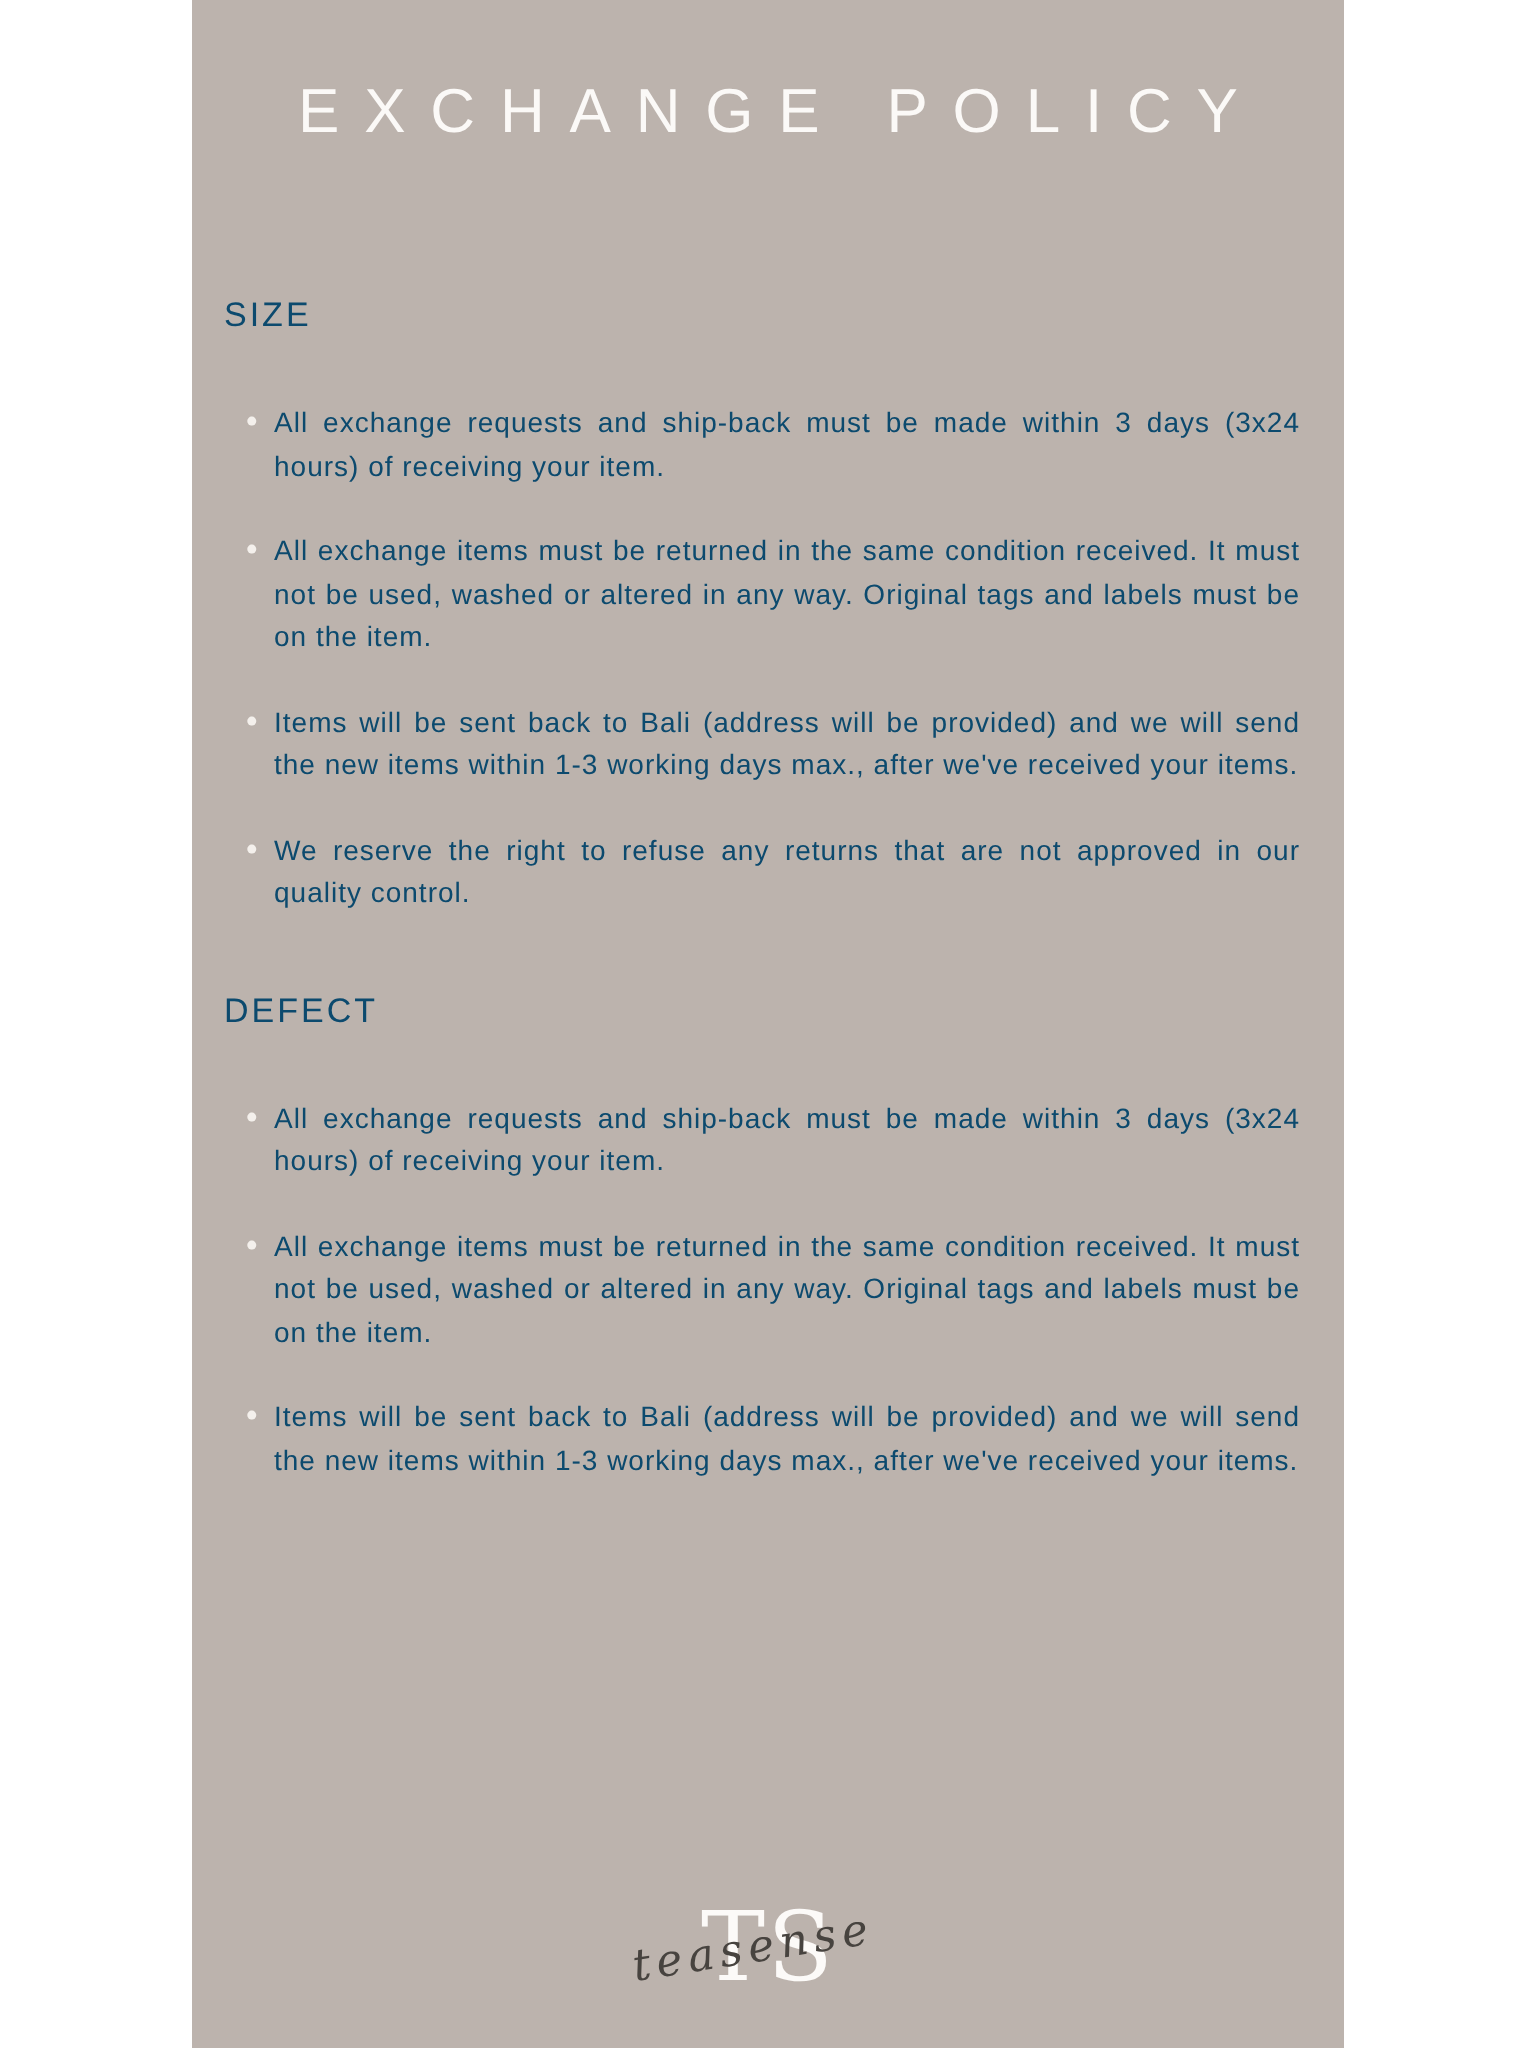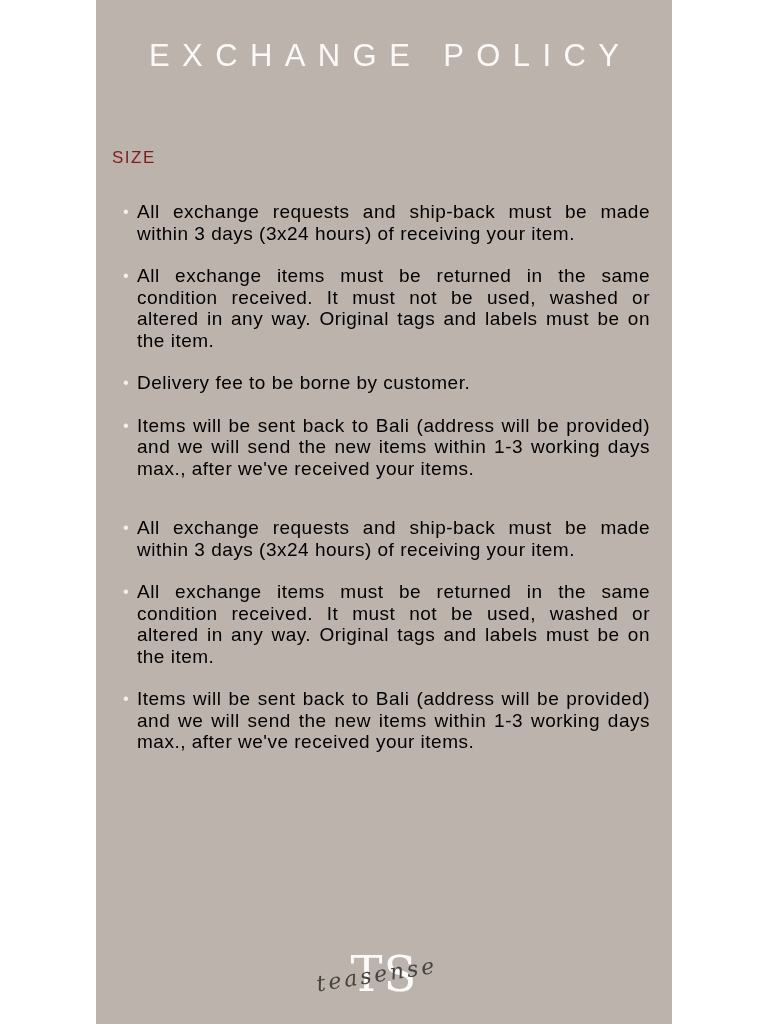--- a/index.html
+++ b/index.html
@@ -39,34 +39,34 @@
   .content {
     padding: 0 22px 0 16px;
   }
   .section-size { margin-top: 74px; }
   .section-defect { margin-top: 38px; }
   .heading {
     margin: 0 0 33px 0;
     font-size: 17px;
     font-weight: 400;
     letter-spacing: 1.5px;
-    color: #7f1d1d;
+    color: #0c4a6e;
   }
   ul.bullets {
     list-style: none;
     margin: 0;
     padding: 0 0 0 25px;
   }
   ul.bullets li {
     position: relative;
     margin: 0 0 21px 0;
-    font-size: 19px;
+    font-size: 14px;
     line-height: 21.5px;
     letter-spacing: 0.5px;
-    color: #000000;
+    color: #0c4a6e;
     text-align: justify;
   }
   ul.bullets li:last-child { margin-bottom: 0; }
   ul.bullets li::before {
     content: "\2022";
     position: absolute;
     left: -14px;
     top: 0;
     color: #f4f0ec;
     font-size: 16.5px;
@@ -107,26 +107,27 @@
 
     <h1 class="title">EXCHANGE POLICY</h1>
 
     <div class="content">
 
       <section class="section-size">
         <h2 class="heading">SIZE</h2>
         <ul class="bullets">
           <li>All exchange requests and ship-back must be made within 3 days (3x24 hours) of receiving your item.</li>
           <li>All exchange items must be returned in the same condition received. It must not be used, washed or altered in any way. Original tags and labels must be on the item.</li>
-          <li>Delivery fee to be borne by customer.</li>
           <li>Items will be sent back to Bali (address will be provided) and we will send the new items within 1-3 working days max., after we've received your items.</li>
+          <li>We reserve the right to refuse any returns that are not approved in our quality control.</li>
         </ul>
       </section>
 
       <section class="section-defect">
+        <h2 class="heading">DEFECT</h2>
         <ul class="bullets">
           <li>All exchange requests and ship-back must be made within 3 days (3x24 hours) of receiving your item.</li>
           <li>All exchange items must be returned in the same condition received. It must not be used, washed or altered in any way. Original tags and labels must be on the item.</li>
           <li>Items will be sent back to Bali (address will be provided) and we will send the new items within 1-3 working days max., after we've received your items.</li>
         </ul>
       </section>
 
     </div>
 
     <div class="logo">

